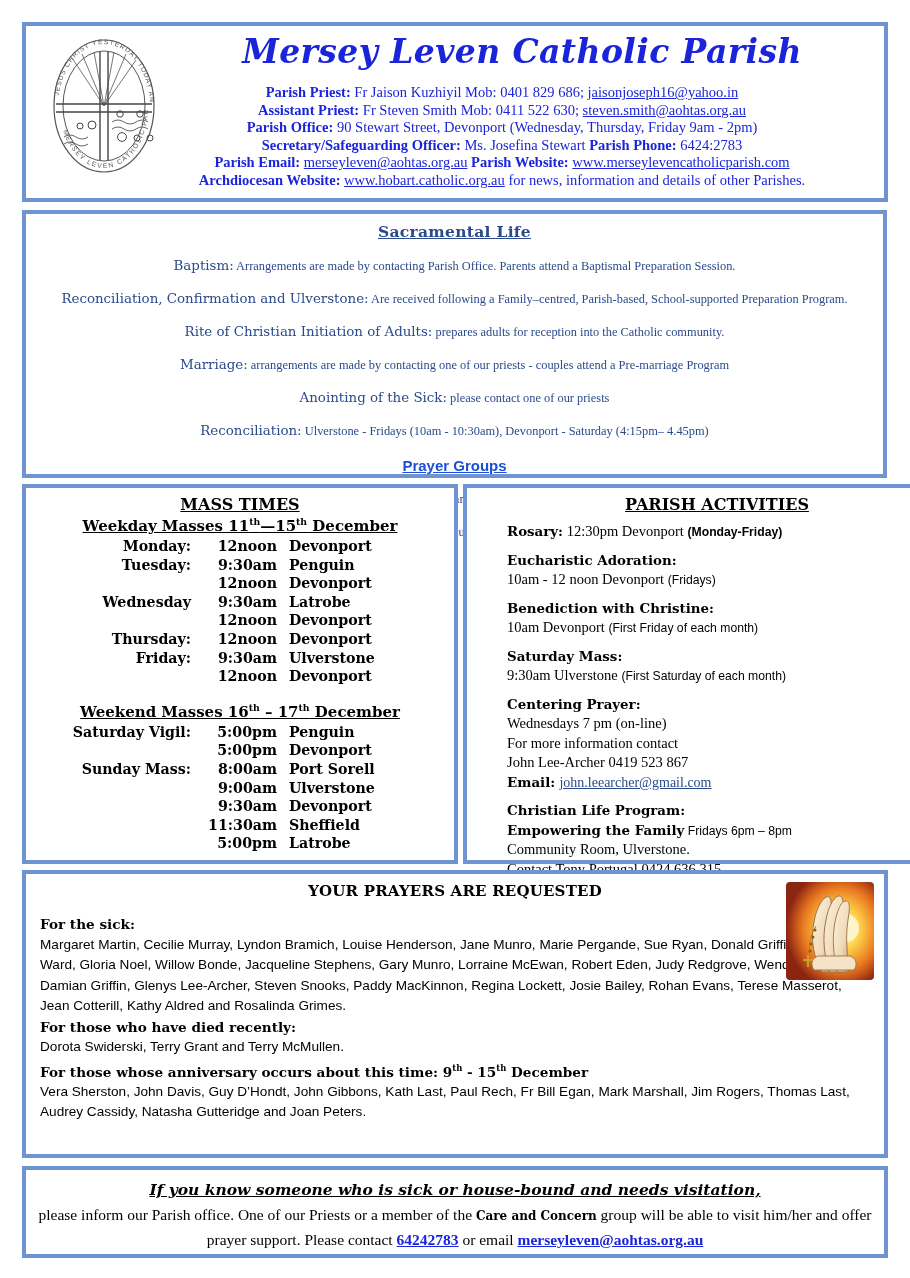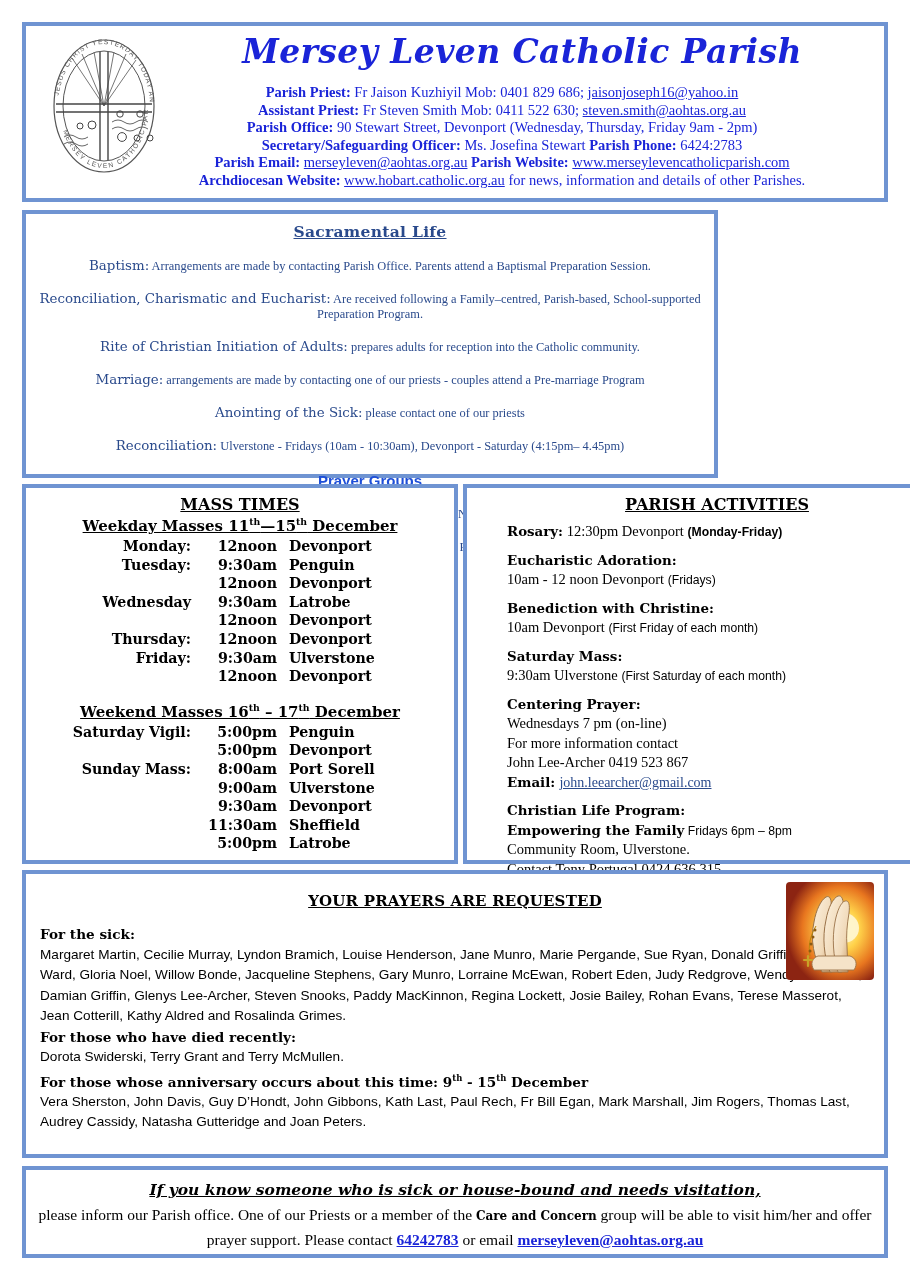--- a/index.html
+++ b/index.html
@@ -62,21 +62,21 @@
     font-family: "Liberation Serif", serif;
   }
   .header-lines .lbl { font-weight: bold; text-align: right; }
   .header-lines a,
   .header-lines .lnk {
     color: #1a24d8;
     text-decoration: underline;
   }
 
   
-  #sacramental-box { left: 22px; top: 210px; width: 696px; height: 268px; }
+  #sacramental-box { left: 22px; top: 210px; width: 865px; height: 268px; }
   .sec-title {
     text-align: center;
     font-family: "DejaVu Serif", serif;
     font-weight: bold;
     font-size: 15.5px;
     color: #2a4a8c;
     text-decoration: underline;
     margin-top: 8px;
     letter-spacing: 0.3px;
   }
@@ -156,22 +156,21 @@
     font-size: 14px;
   }
 
   
   #prayers-box { left: 22px; top: 870px; width: 866px; height: 288px; }
   .prayers-title {
     text-align: center;
     font-family: "DejaVu Serif", serif;
     font-weight: bold;
     font-size: 15px;
-    text-decoration: underline;
-    margin-top: 18px;
+    margin-top: 8px;
     letter-spacing: 0.2px;
   }
   .prayers-body {
     margin: 14px 18px 0 14px;
     font-family: "Liberation Sans", sans-serif;
     font-size: 13.6px;
     line-height: 20.5px;
     color: #000;
   }
   .prayers-body .hdr {
@@ -292,21 +291,21 @@
     </div>
   </div>
 
   <div class="box" id="sacramental-box">
     <div class="sec-title">Sacramental  Life</div>
 
     <div class="sac-line">
       <span class="head">Baptism:</span><span> Arrangements are made by contacting Parish Office. Parents attend a Baptismal Preparation Session.</span>
     </div>
     <div class="sac-line">
-      <span class="head">Reconciliation, Charismatic and Eucharist:</span><span> Are received following a Family–centred, Parish-based, School-supported Preparation Program.</span>
+      <span class="head">Reconciliation, Confirmation and Ulverstone:</span><span> Are received following a Family–centred, Parish-based, School-supported Preparation Program.</span>
     </div>
     <div class="sac-line">
       <span class="head">Rite of Christian Initiation of Adults:</span><span> prepares adults for reception into the Catholic community.</span>
     </div>
     <div class="sac-line">
       <span class="head">Marriage:</span><span> arrangements are made by contacting one of our priests - couples attend a Pre-marriage Program</span>
     </div>
     <div class="sac-line">
       <span class="head">Anointing of the Sick:</span><span> please contact one of our priests</span>
     </div>

